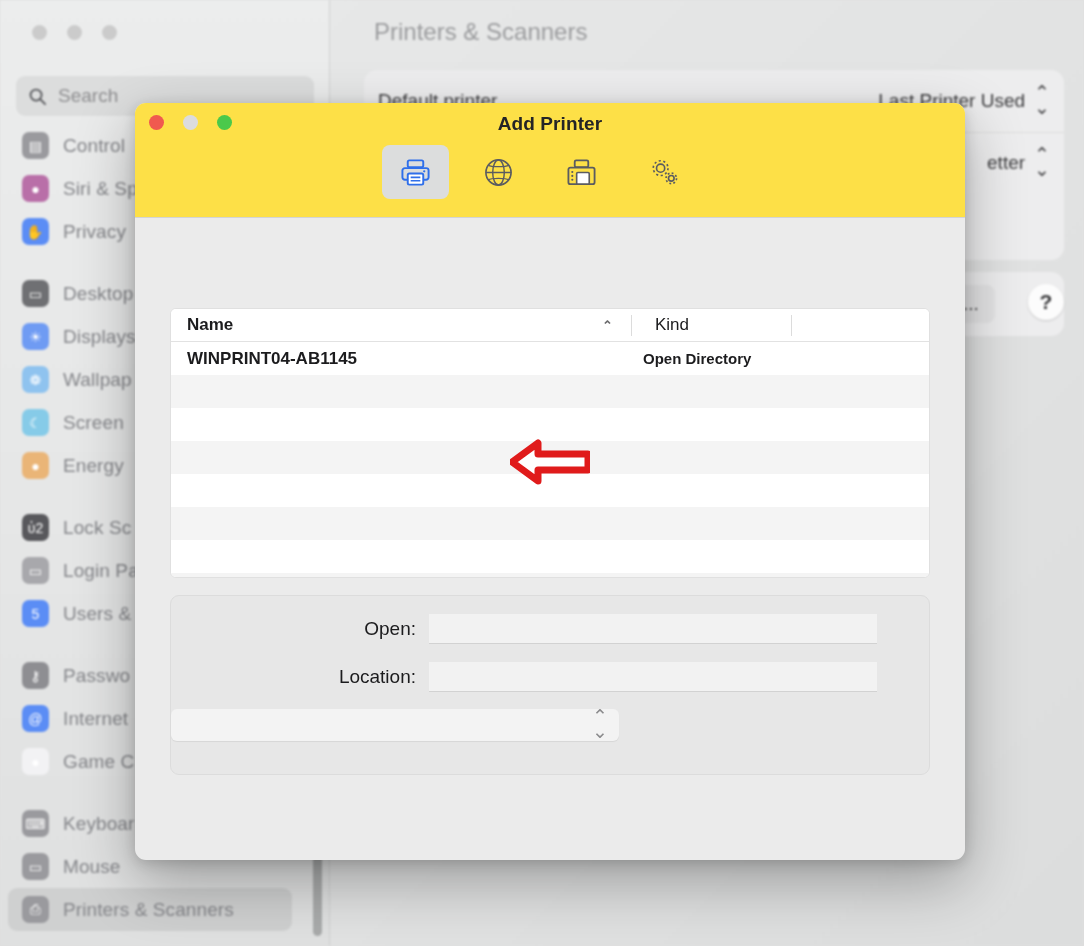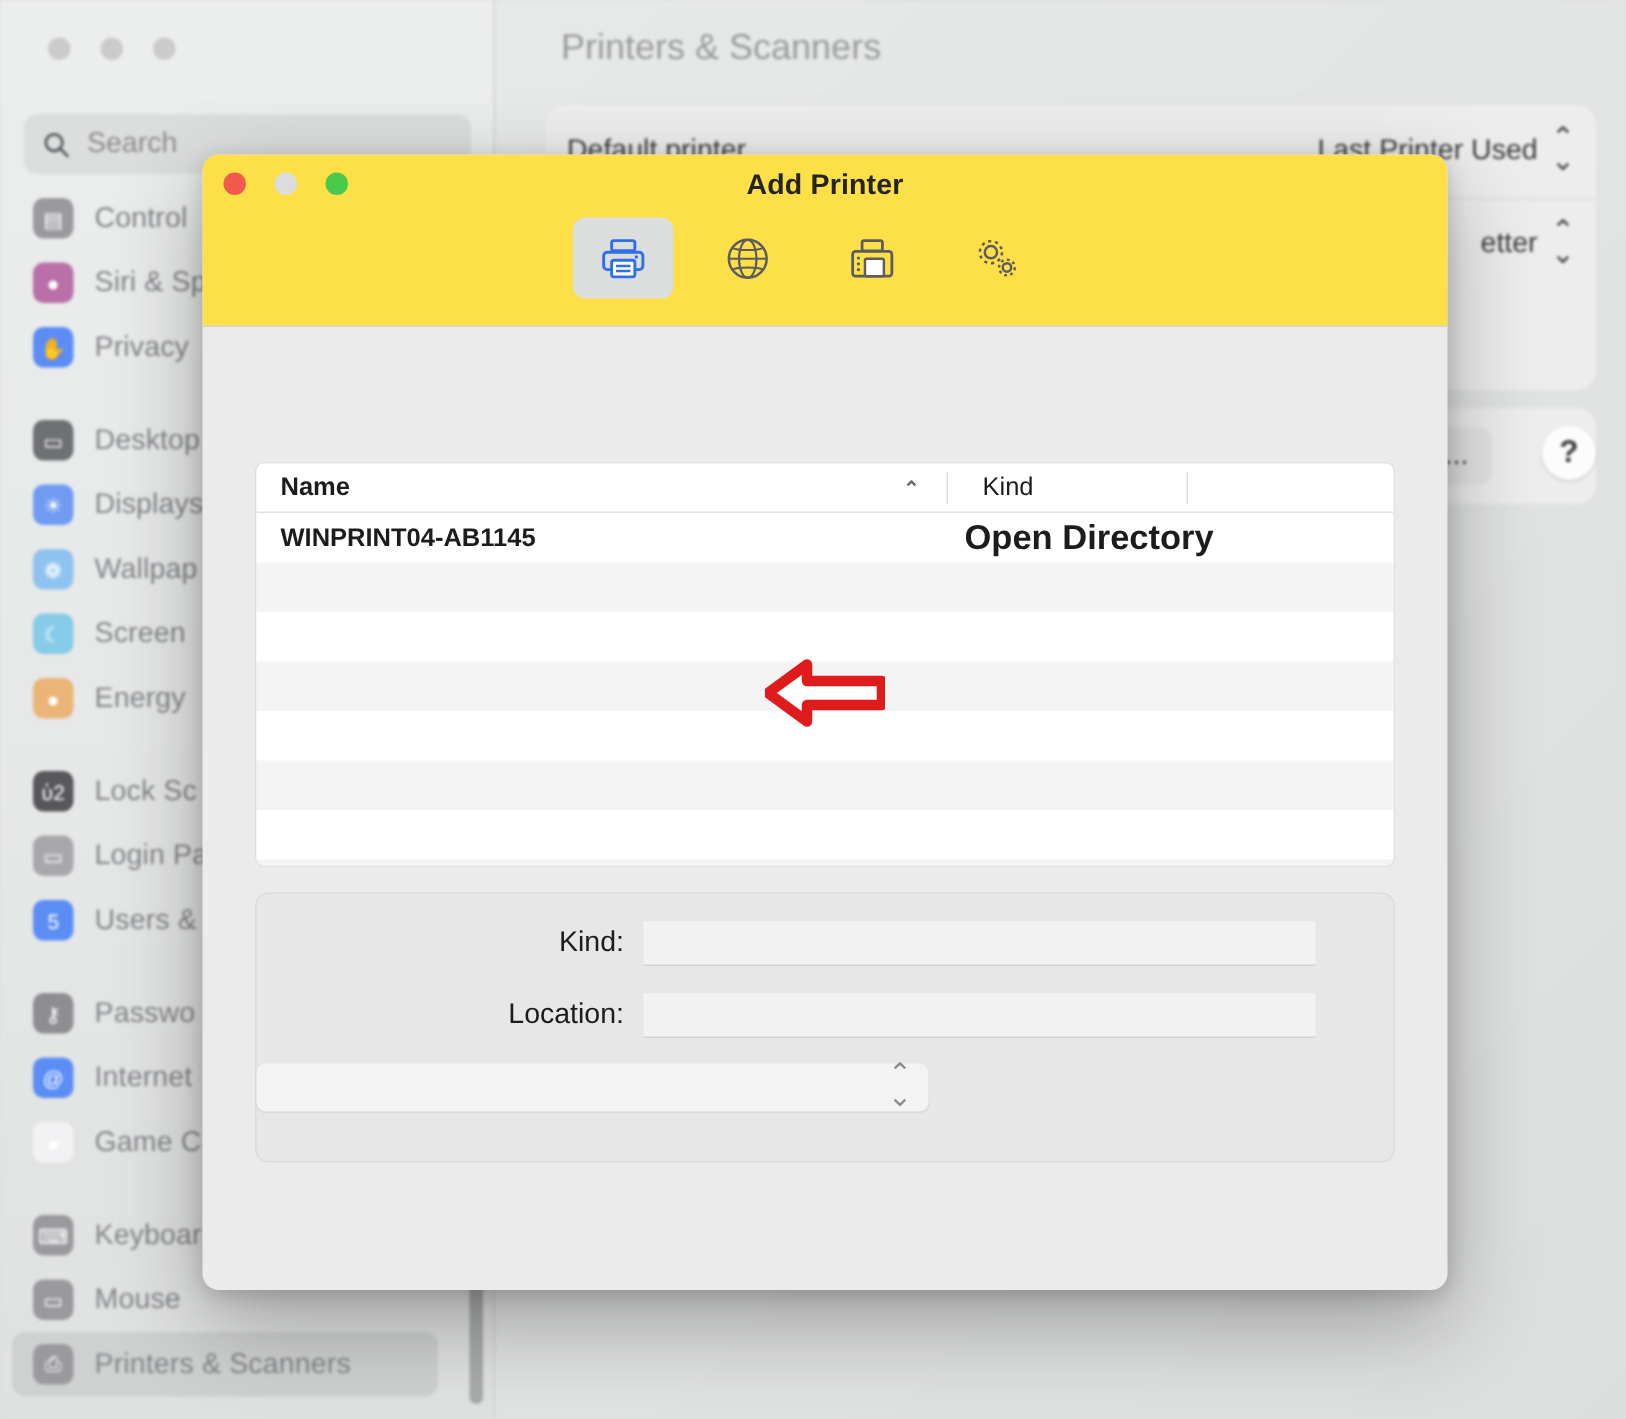--- a/index.html
+++ b/index.html
@@ -110,21 +110,21 @@
   .col-name { width:460px; padding-left:16px; font-size:17px; font-weight:bold;
     color:#1c1c1e; display:flex; align-items:center; }
   .sort-chev { margin-left:auto; margin-right:18px; color:#6a6a6c; font-size:13px; }
   .col-kind { width:160px; padding-left:24px; font-size:17px; color:#1c1c1e; }
   .hdiv { position:absolute; top:6px; width:1px; height:21px; background:#dcdcdc; }
   .row { height:33px; display:flex; align-items:center; }
   .row.data { background:#fff;font-weight:bold; }
   .row.alt  { background:#f4f4f4; }
   .row.blank{ background:#fff; }
   .cell-name { width:460px; padding-left:16px; font-size:17px; color:#1c1c1e; }
-  .cell-kind { width:220px; padding-left:12px; font-size:23px; color:#1c1c1e; }
+  .cell-kind { width:220px; padding-left:12px; font-size:15px; color:#1c1c1e; }
 
   
   #annotation-arrow { position:absolute; left:375px; top:336px; width:80px; height:46px; }
 
   #printer-form { position:absolute; left:35px; top:492px; width:760px; height:180px;
     background:#e7e7e7; border:1px solid #dcdcdc; border-radius:9px; }
   .frow { position:absolute; left:0; width:100%; height:32px; display:flex;
     align-items:center; }
   .flabel { width:258px; text-align:right; padding-right:13px;
     font-size:19px; color:#1c1c1e; }
@@ -351,21 +351,21 @@
         <div class="row alt"></div>
       </div>
   </div>
 
   <svg id="annotation-arrow" viewBox="0 0 80 46">
     <polygon points="2,23 28,4 28,15 78,15 78,31 28,31 28,42" fill="#ffffff" stroke="#e01b1b" stroke-width="7" stroke-linejoin="round"></polygon>
   </svg>
 
   <div id="printer-form">
     <div class="frow" style="top:17px">
-      <div class="flabel">Kind:</div>
+      <div class="flabel">Open:</div>
       <div class="finput"></div>
     </div>
     <div class="frow" style="top:65px">
       <div class="flabel">Location:</div>
       <div class="finput"></div>
     </div>
     <div class="frow" style="top:113px">
       <div class="fselect">
         <span class="stepper">
             <i>⌃</i>

